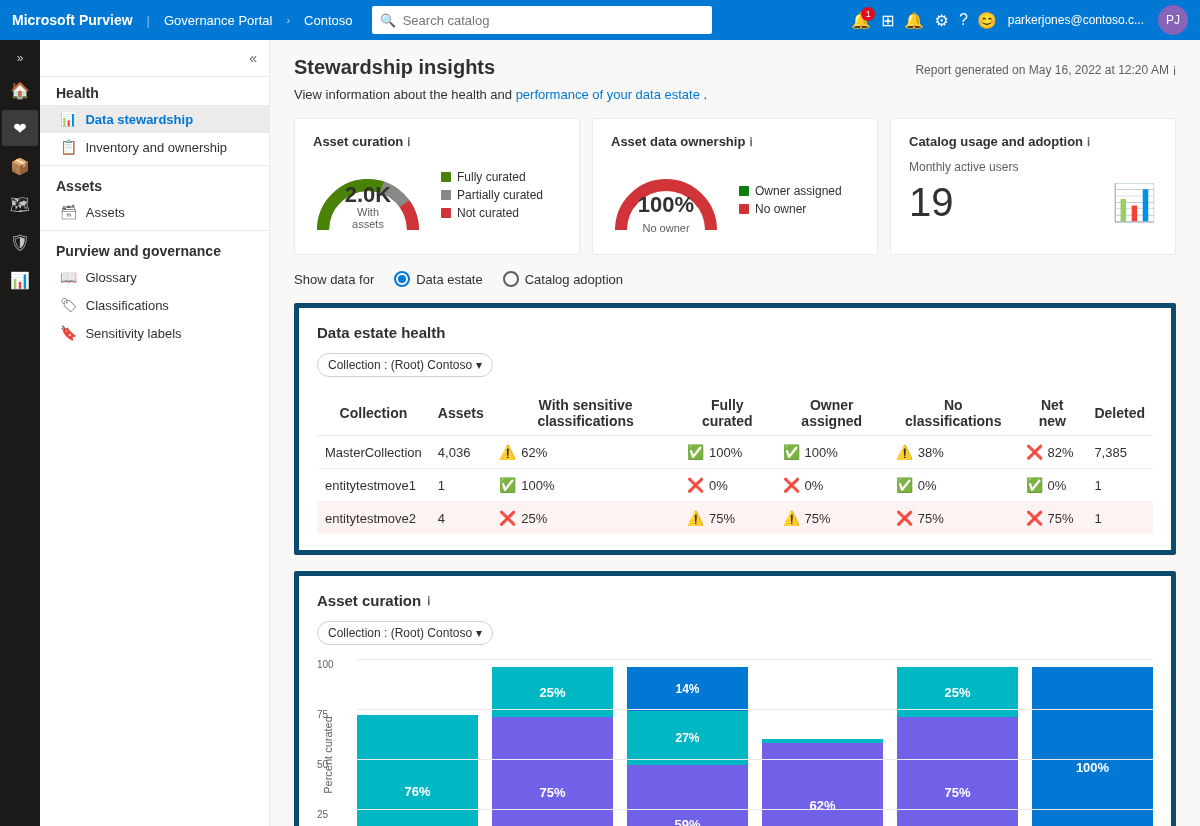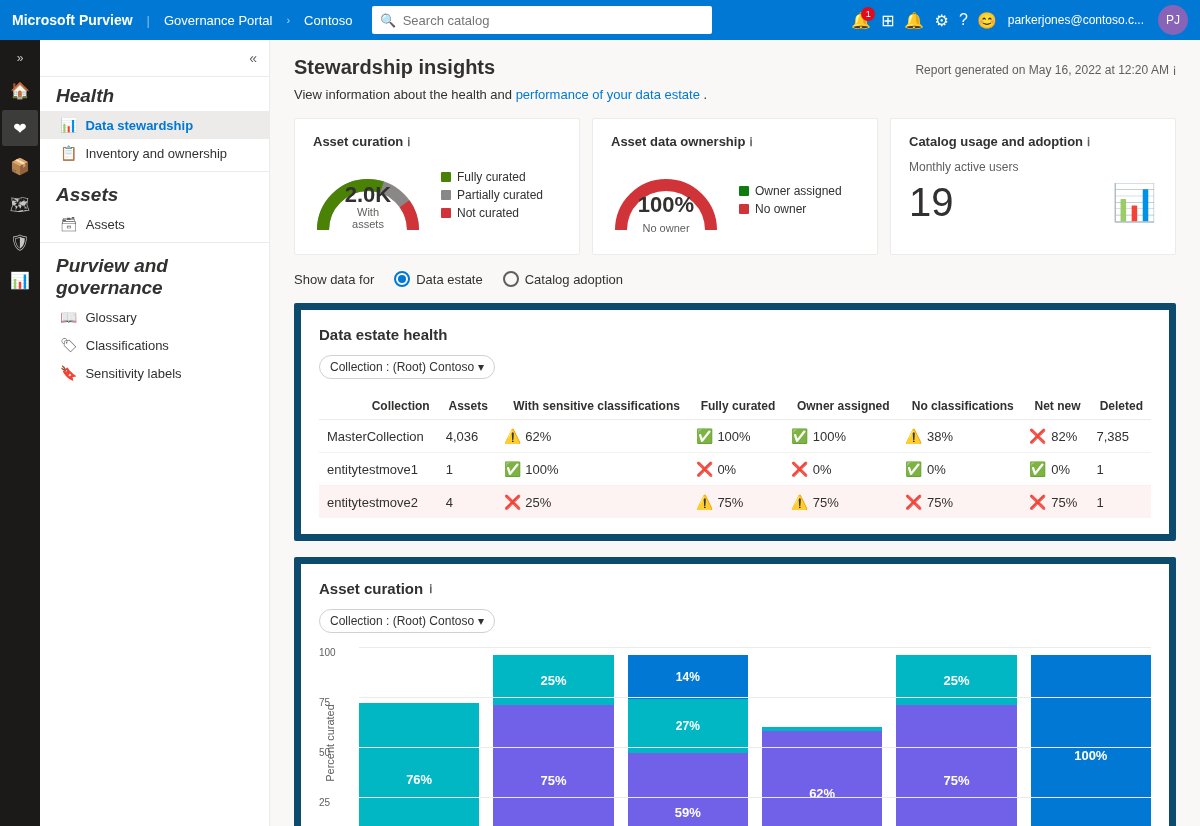--- a/index.html
+++ b/index.html
@@ -58,21 +58,21 @@
     .rail-expand { margin-top: 2px; color: #c8c6c4; font-size: 12px; cursor: pointer; width: 36px; height: 24px; display: flex; align-items: center; justify-content: center; }
 
     
     .sidebar {
       width: 230px; background: white; border-right: 1px solid #edebe9;
       display: flex; flex-direction: column; flex-shrink: 0; overflow-y: auto;
     }
     .sidebar-collapse { display: flex; align-items: center; justify-content: flex-end; padding: 6px 8px; border-bottom: 1px solid #edebe9; }
     .sidebar-collapse-btn { color: #605e5c; cursor: pointer; font-size: 14px; padding: 4px; }
     .sidebar-section-header {
-      padding: 8px 16px 4px 16px; font-size: 19px; font-weight: 600; color: #323130; font-style: italic;
+      padding: 8px 16px 4px 16px; font-size: 14px; font-weight: 600; color: #323130;
     }
     .sidebar-item {
       display: flex; align-items: center; gap: 8px;
       padding: 6px 16px 6px 20px; cursor: pointer; color: #323130; font-size: 13px;
     }
     .sidebar-item.active { background: #edebe9; font-weight: 600; color: #0078d4; }
     .sidebar-item-icon { font-size: 14px; color: #605e5c; flex-shrink: 0; }
     .sidebar-item.active .sidebar-item-icon { color: #0078d4; }
     .sidebar-divider { height: 1px; background: #edebe9; margin: 4px 0; }
 
@@ -110,32 +110,32 @@
     .radio-circle {
       width: 16px; height: 16px; border-radius: 50%; border: 2px solid #0078d4;
       display: flex; align-items: center; justify-content: center;
     }
     .radio-circle.selected::after {
       content: ''; width: 8px; height: 8px; border-radius: 50%; background: #0078d4;
     }
     .radio-circle.unselected { border-color: #605e5c; }
 
     
-    .section-card { background: white; border: 7px solid #0c4a6e; border-radius: 2px; padding: 16px 18px; margin-bottom: 16px; }
+    .section-card { background: white; border: 5px solid #0c4a6e; border-radius: 2px; padding: 16px 18px; margin-bottom: 16px; }
     .section-title { font-size: 15px; font-weight: 600; color: #323130; margin-bottom: 12px; display: flex; align-items: center; gap: 6px; }
     .collection-filter {
       display: inline-flex; align-items: center; border: 1px solid #d0d0d0; border-radius: 12px;
       padding: 4px 10px; font-size: 12px; color: #323130; margin-bottom: 14px; cursor: pointer; gap: 4px;
     }
 
     
     .data-table { width: 100%; border-collapse: collapse; font-size: 13px; }
     .data-table th {
-      text-align: right; padding: 6px 8px; border-bottom: 1px solid #edebe9;
-      font-weight: 600; color: #323130; font-size: 12px;
+      text-align: center; padding: 6px 8px; border-bottom: 1px solid #edebe9;
+      font-weight: 600; color: #323130; font-size: 14px;
     }
     .data-table td { padding: 8px 8px; border-bottom: 1px solid #f3f2f1; }
     .data-table tr:last-child td { border-bottom: none; }
 
     
     .status-cell { display: flex; align-items: center; gap: 4px; }
     .status-icon { font-size: 14px; }
     .status-green { color: #107c10; }
     .status-red { color: #d13438; }
     .status-orange { color: #ca5010; }

